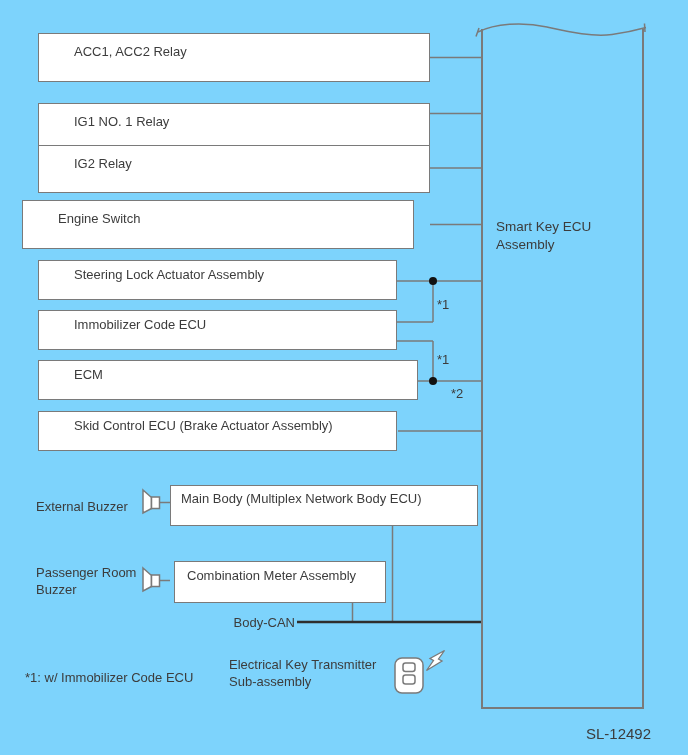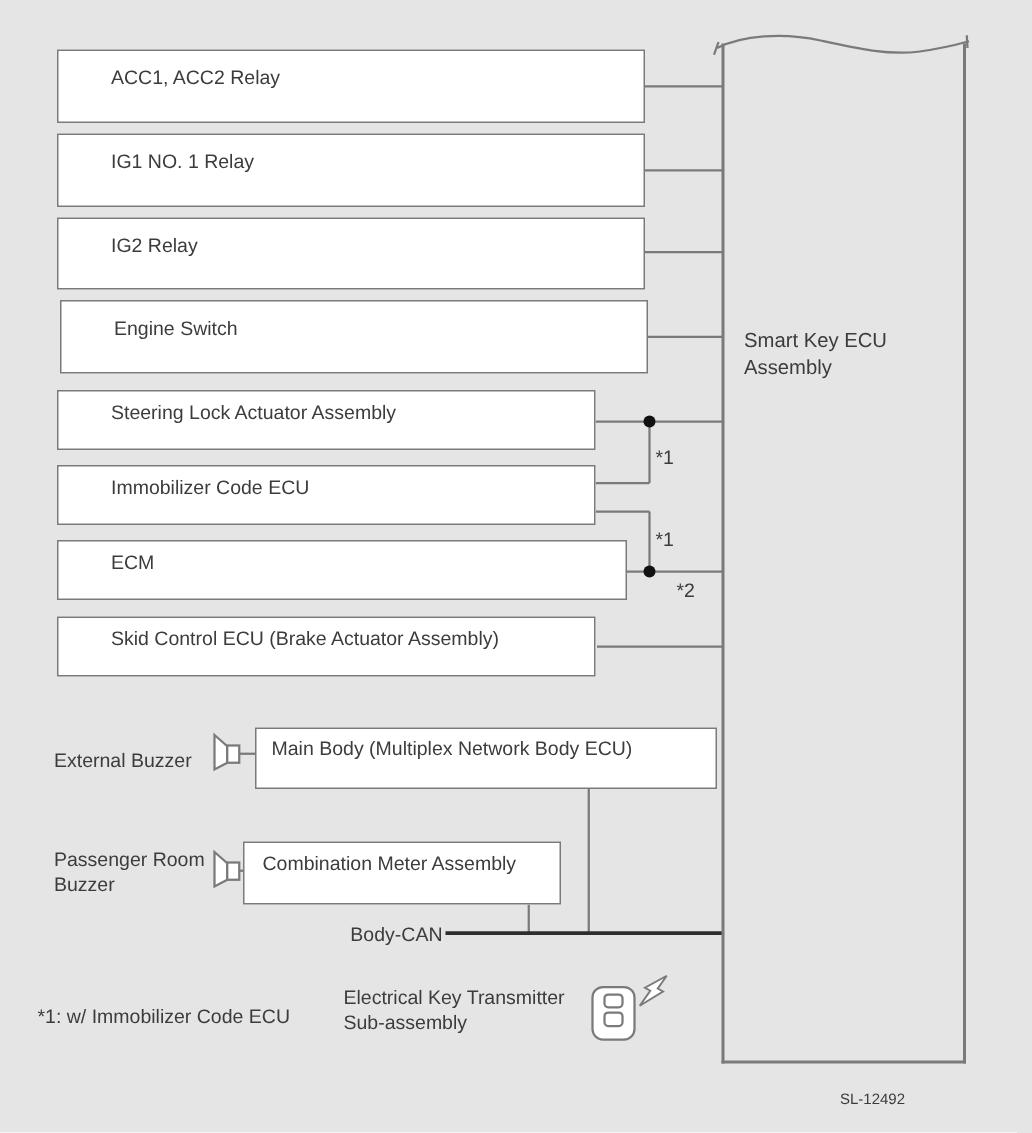--- a/index.html
+++ b/index.html
@@ -1,56 +1,56 @@
 <!DOCTYPE html>
 <html><head>
 <meta charset="utf-8">
 <style>
   html,body { margin:0; padding:0; background:#fff; }
   .stage {
-    position:relative; width:688px; height:755px; background:#e5e5e5;
+    position:relative; width:688px; height:755px; background:#7dd3fc;
     font-family:"Liberation Sans", sans-serif; color:#3c3c3c; overflow:hidden;
   }
   .lines-svg { position:absolute; left:0; top:0; width:688px; height:755px; }
   .box {
     position:absolute; background:#ffffff; border:1.5px solid #7a7a7a;
     box-sizing:border-box; font-size:13px; line-height:16px;
   }
   .box span { display:block; }
   .pad-a span { padding:10px 0 0 35px; }
   .pad-b span { padding:6px 0 0 35px; }
   .b0 { left:38px; top:33px;  width:392px; height:49px; }
-  .b1 { left:38px; top:89px;  width:392px; height:49px; }
+  .b1 { left:38px; top:103px;  width:392px; height:49px; }
   .b2 { left:38px; top:145px; width:392px; height:48px; }
-  .b3 { left:40px; top:200px; width:392px; height:49px; }
+  .b3 { left:22px; top:200px; width:392px; height:49px; }
   .b4 { left:38px; top:260px; width:359px; height:40px; }
   .b5 { left:38px; top:310px; width:359px; height:40px; }
   .b6 { left:38px; top:360px; width:380px; height:40px; }
   .b7 { left:38px; top:411px; width:359px; height:40px; }
   .mainbody { left:170px; top:485px; width:308px; height:41px; }
   .mainbody span { padding:5px 0 0 10px; }
-  .combimeter { left:162px; top:561px; width:212px; height:42px; }
+  .combimeter { left:174px; top:561px; width:212px; height:42px; }
   .combimeter span { padding:6px 0 0 12px; }
   .skecu {
     position:absolute; left:481px; top:29px; width:163px; height:680px;
     box-sizing:border-box; background:transparent;
     border-left:2px solid #7a7a7a; border-right:2px solid #7a7a7a; border-bottom:2px solid #7a7a7a;
   }
   .note { position:absolute; font-size:13px; line-height:17px; color:#3c3c3c; }
   .skecu-label { left:496px; top:218px; width:115px; font-size:13.5px; line-height:17.5px; }
   .ext-buzzer-label { left:36px; top:498px; }
   .pass-buzzer-label { left:36px; top:564px; width:115px; }
   .bus-label { left:195px; top:614px; width:100px; text-align:right; }
   .transmitter-label { left:229px; top:657px; width:164px; line-height:16.5px; }
   .j1a { left:437px; top:296px; }
   .j1b { left:437px; top:351px; }
   .j2  { left:451px; top:385px; }
   .fn1 { left:25px; top:669px; }
   .fn2 { left:25px; top:702px; }
-  .figcode { left:560px; top:725px; width:117px; text-align:left; font-size:10px; }
+  .figcode { left:560px; top:725px; width:117px; text-align:center; font-size:15px; }
 </style>
 </head>
 <body>
 
 <div class="stage">
 
   <svg class="lines-svg" viewBox="0 0 688 755" xmlns="http://www.w3.org/2000/svg">
     <g stroke="#7a7a7a" stroke-width="1.5" fill="none">
 
       <line x1="430" y1="57.5" x2="482" y2="57.5"></line>

